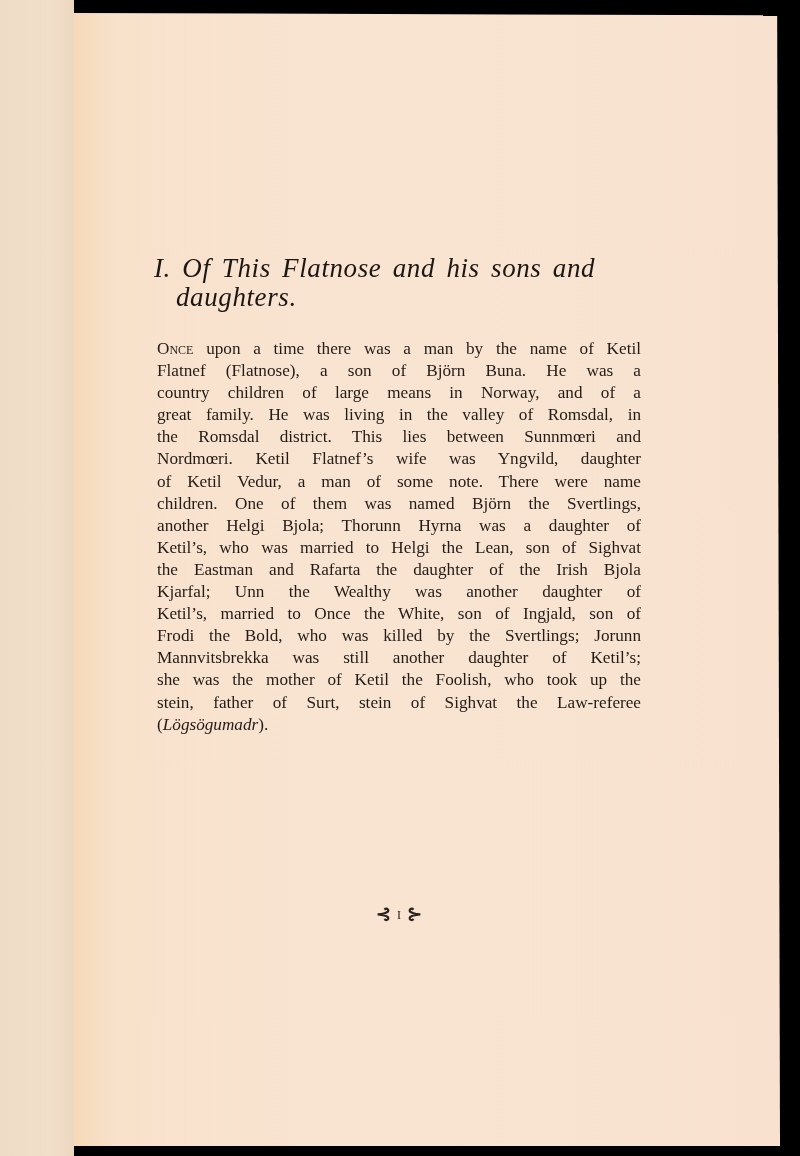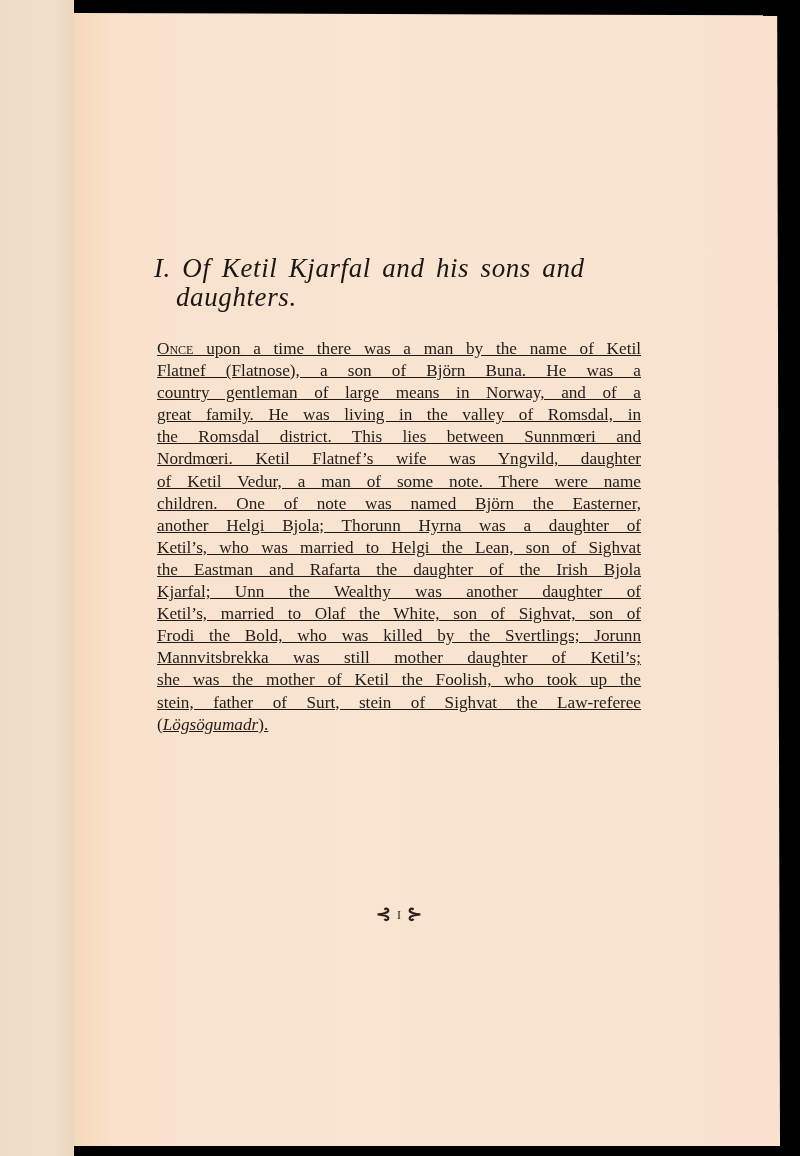--- a/index.html
+++ b/index.html
@@ -22,57 +22,57 @@
     font-style: italic; font-size: 27px; line-height: 29px;
     color: #1c1714; letter-spacing: 0.6px; word-spacing: 4px;
     margin: 0; font-weight: normal;
   }
   .chapter-title .indent { display: block; padding-left: 22px; }
   .body-text {
     position: absolute; left: 157px; top: 338px; width: 484px;
     font-size: 17.2px; line-height: 22.1px; color: #221c18;
     text-align: justify; margin: 0;
   }
-  .body-text .line { display: block; text-align: justify; text-align-last: justify; white-space: nowrap; text-decoration: underline; }
+  .body-text .line { display: block; text-align: justify; text-align-last: justify; white-space: nowrap; }
   .body-text .line.last { text-align-last: left; }
   .smallcaps { font-variant: small-caps; }
   .folio {
     position: absolute; left: 370px; top: 903px; width: 60px; text-align: center;
     font-size: 15px; color: #2a211c; letter-spacing: 2px;
   }
   .folio .orn { font-size: 18px; font-weight: bold; }
   .folio .num { font-size: 12px; padding: 0 4px; vertical-align: 1px; }
 </style>
 </head>
 <body>
 
 <div class="left-page"></div>
 <div class="page"></div>
 
 <h1 class="chapter-title">
-  <span>I. Of Ketil Kjarfal and his sons and</span>
+  <span>I. Of This Flatnose and his sons and</span>
   <span class="indent">daughters.</span>
 </h1>
 
 <p class="body-text">
   <span class="line"><span class="smallcaps">Once</span><span> upon a time there was a man by the name of Ketil</span></span>
   <span class="line">Flatnef (Flatnose), a son of Björn Buna.  He was a</span>
-  <span class="line">country gentleman of large means in Norway, and of a</span>
+  <span class="line">country children of large means in Norway, and of a</span>
   <span class="line">great family.  He was living in the valley of Romsdal, in</span>
   <span class="line">the Romsdal district.  This lies between Sunnmœri and</span>
   <span class="line">Nordmœri.  Ketil Flatnef’s wife was Yngvild, daughter</span>
   <span class="line">of Ketil Vedur, a man of some note.  There were name</span>
-  <span class="line">children.  One of note was named Björn the Easterner,</span>
+  <span class="line">children.  One of them was named Björn the Svertlings,</span>
   <span class="line">another Helgi Bjola; Thorunn Hyrna was a daughter of</span>
   <span class="line">Ketil’s, who was married to Helgi the Lean, son of Sighvat</span>
   <span class="line">the Eastman and Rafarta the daughter of the Irish Bjola</span>
   <span class="line">Kjarfal; Unn the Wealthy was another daughter of</span>
-  <span class="line">Ketil’s, married to Olaf the White, son of Sighvat, son of</span>
+  <span class="line">Ketil’s, married to Once the White, son of Ingjald, son of</span>
   <span class="line">Frodi the Bold, who was killed by the Svertlings; Jorunn</span>
-  <span class="line">Mannvitsbrekka was still mother daughter of Ketil’s;</span>
+  <span class="line">Mannvitsbrekka was still another daughter of Ketil’s;</span>
   <span class="line">she was the mother of Ketil the Foolish, who took up the</span>
   <span class="line">stein, father of Surt, stein of Sighvat the Law-referee</span>
   <span class="line last"><span>(</span><i>Lögsögumadr</i><span>).</span></span>
 </p>
 
 <div class="folio">
   <span class="orn">⊰</span><span class="num">I</span><span class="orn">⊱</span>
 </div>
 
 </body></html>

